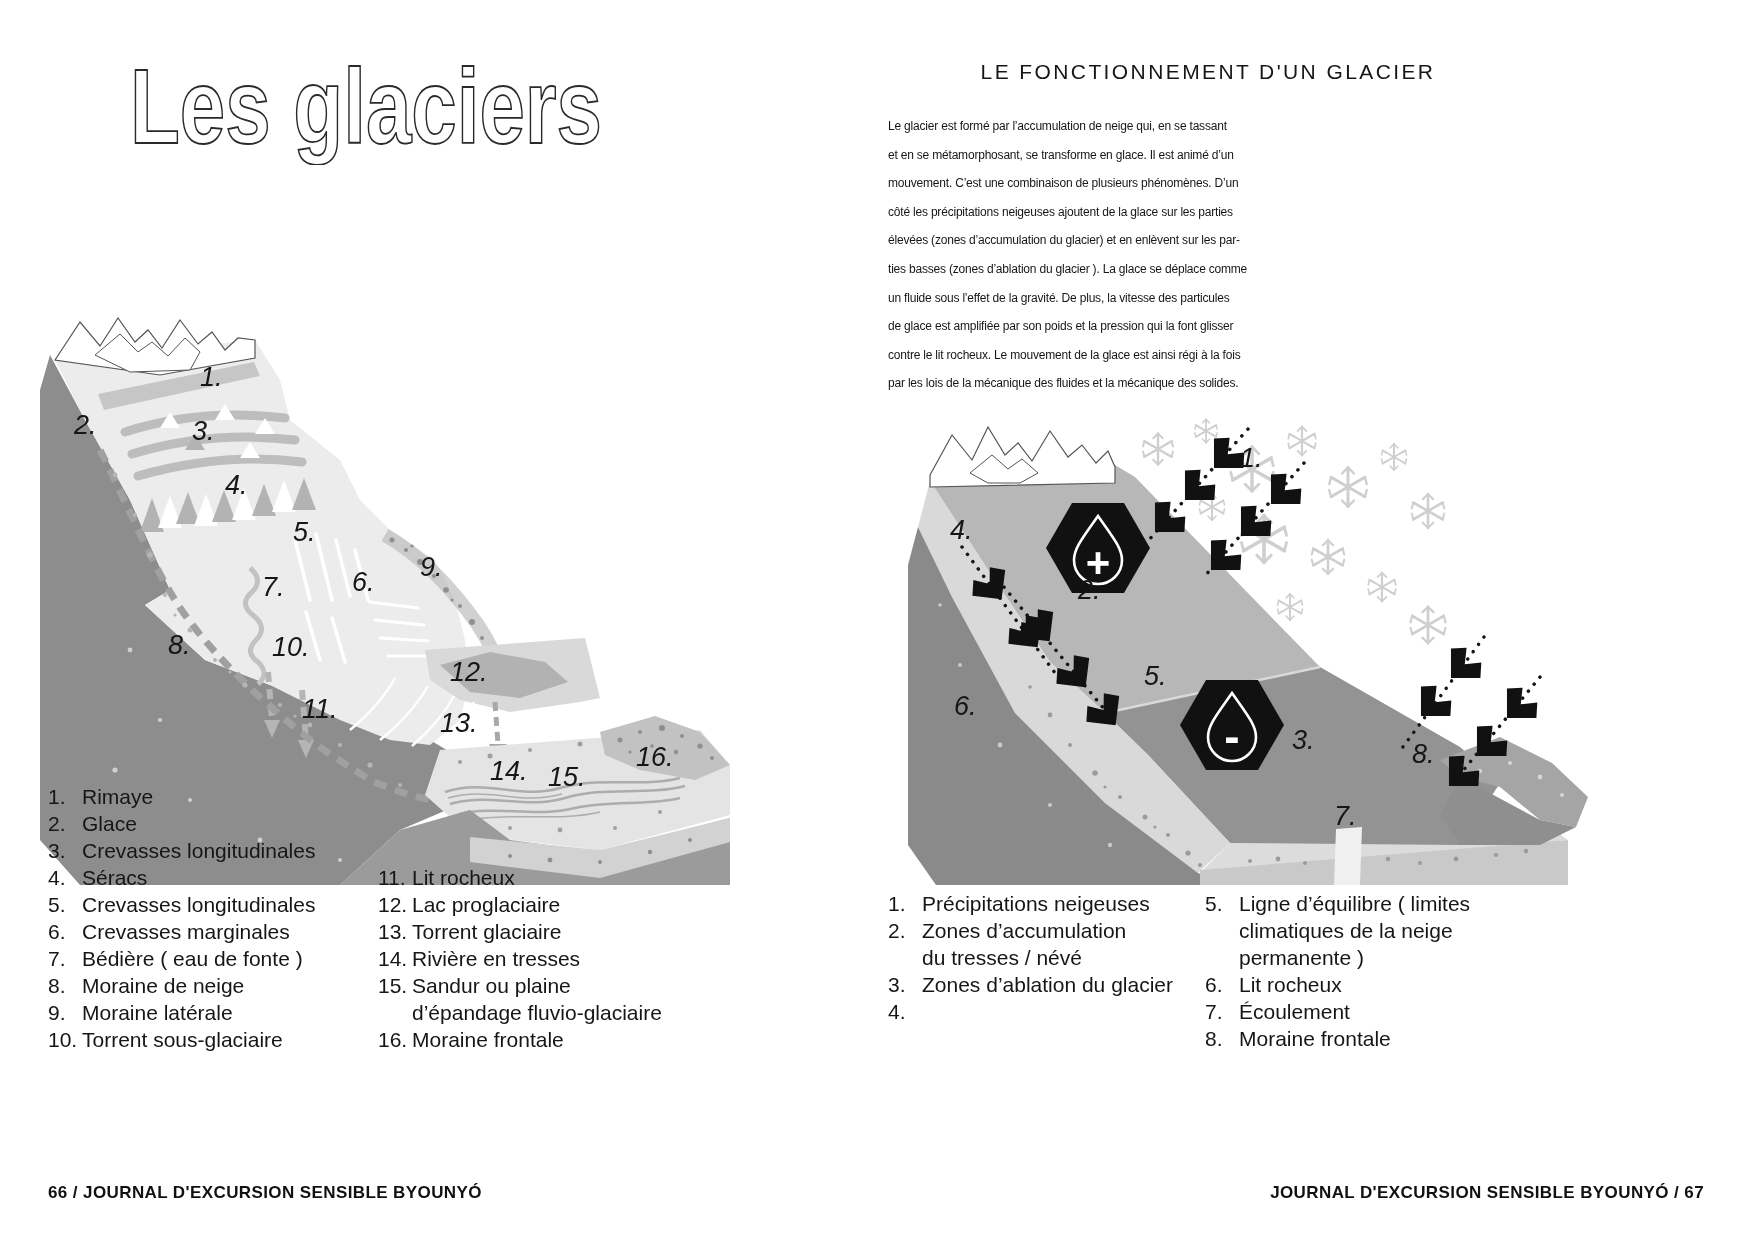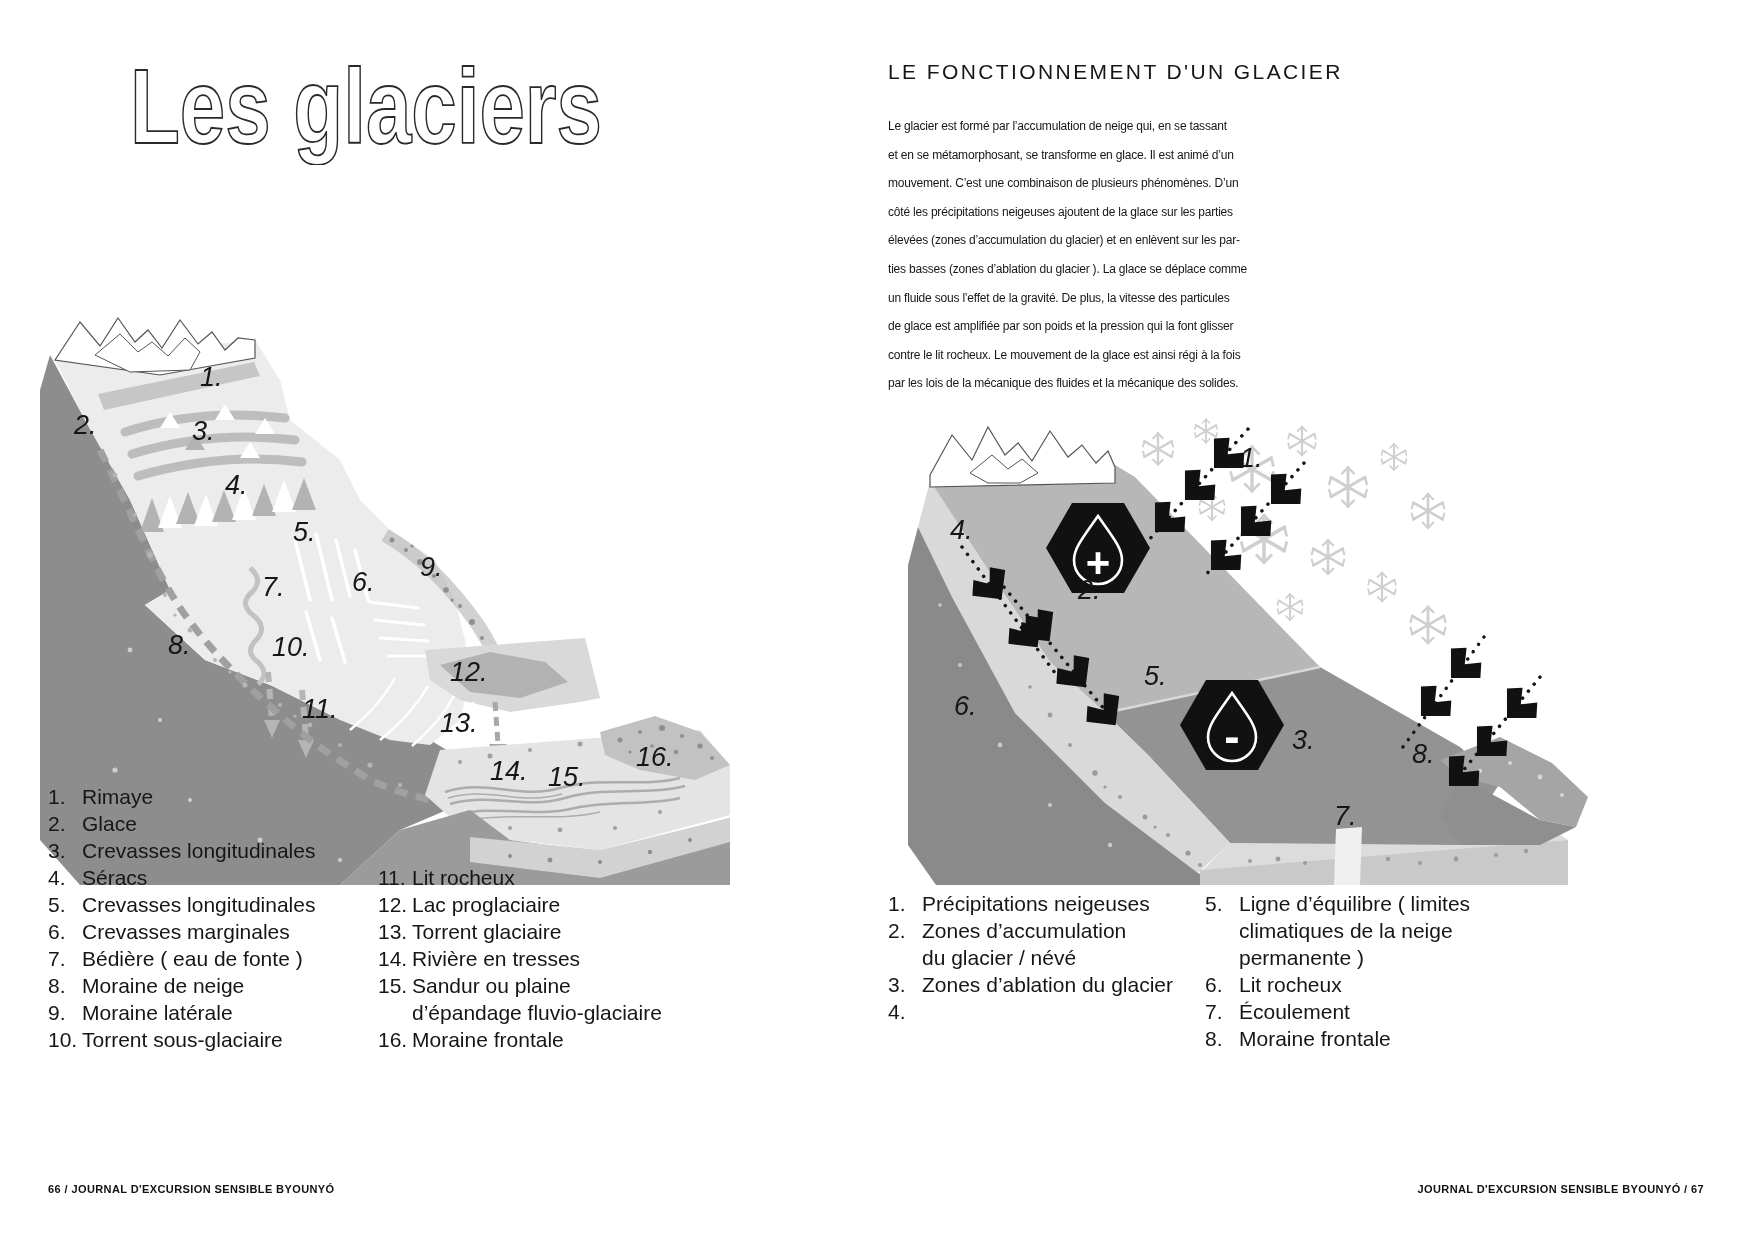--- a/index.html
+++ b/index.html
@@ -3,40 +3,40 @@
 <meta charset="utf-8">
 <style>
   html,body{margin:0;padding:0}
   body{
     width:1748px;height:1240px;background:#ffffff;position:relative;overflow:hidden;
     font-family:"Liberation Sans",sans-serif;color:#1a1a1a;
   }
   .abs{position:absolute}
   
   .heading{
-    left:888px;top:60px;width:640px;
+    left:888px;top:60px;width:640px;text-align:center;
     font-size:21px;letter-spacing:2.4px;color:#161616;
   }
   .para{
     left:888px;top:112px;width:720px;
     font-size:12px;line-height:28.6px;letter-spacing:-0.2px;
     white-space:pre-line;color:#161616;
   }
   
   .legend{font-size:21px;line-height:27px;color:#161616}
   .legend ul{list-style:none;margin:0;padding:0}
   .legend li{display:flex}
   .legend .num{flex:0 0 34px}
   .legend .txt{white-space:pre-line}
   #leg-l1{left:48px;top:783px;width:330px}
   #leg-l2{left:378px;top:864px;width:360px}
   #leg-r1{left:888px;top:890px;width:320px}
   #leg-r2{left:1205px;top:890px;width:340px}
   
-  .footer{top:1183px;font-size:11px;font-weight:bold;letter-spacing:.4px;color:#111}
+  .footer{top:1183px;font-size:17px;font-weight:bold;letter-spacing:.4px;color:#111}
   #footer-l{left:48px}
   #footer-r{right:44px}
   
   .dlabel{font-style:italic;font-size:27px;fill:#161616;font-family:"Liberation Sans",sans-serif}
 </style>
 </head>
 <body>
 
 <svg class="abs" style="left:125px;top:40px" width="500" height="125" viewBox="0 0 500 125">
   <text x="5" y="103" font-family="Liberation Sans, sans-serif" font-weight="bold" font-size="106" fill="#ffffff" stroke="#2a2a2a" stroke-width="1.8" textLength="472" lengthAdjust="spacingAndGlyphs">Les glaciers</text>
@@ -484,21 +484,21 @@
 
 <div class="abs legend" id="leg-r1">
   <ul>
     <li>
         <span class="num">1.</span>
         <span class="txt">Précipitations neigeuses</span>
       </li>
     <li>
         <span class="num">2.</span>
         <span class="txt">Zones d’accumulation
-du glacier / névé</span>
+du tresses / névé</span>
       </li>
     <li>
         <span class="num">3.</span>
         <span class="txt">Zones d’ablation du glacier</span>
       </li>
     <li>
         <span class="num">4.</span>
       </li>
   </ul>
 </div>

